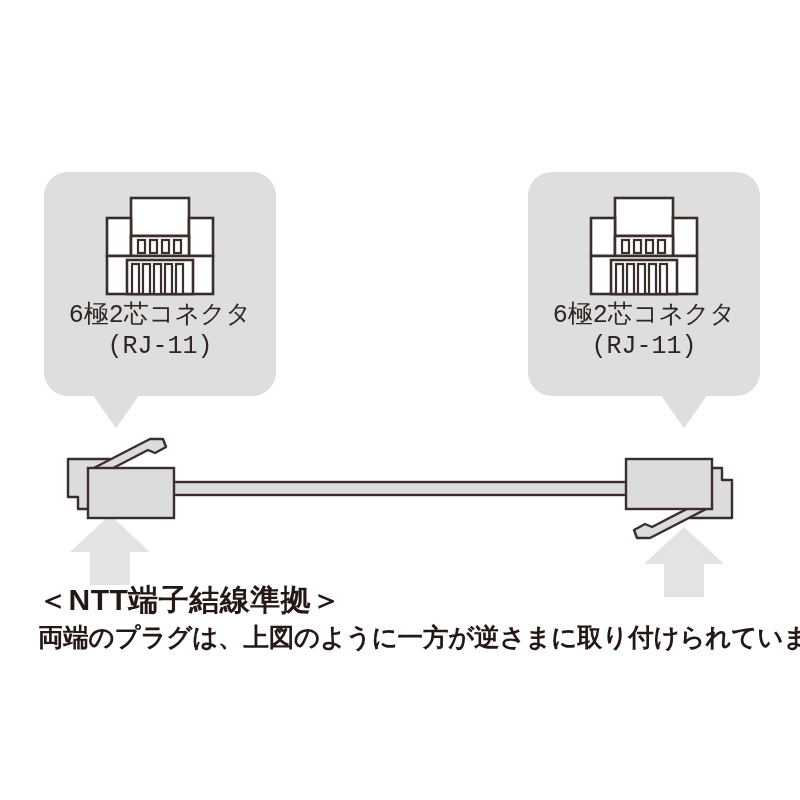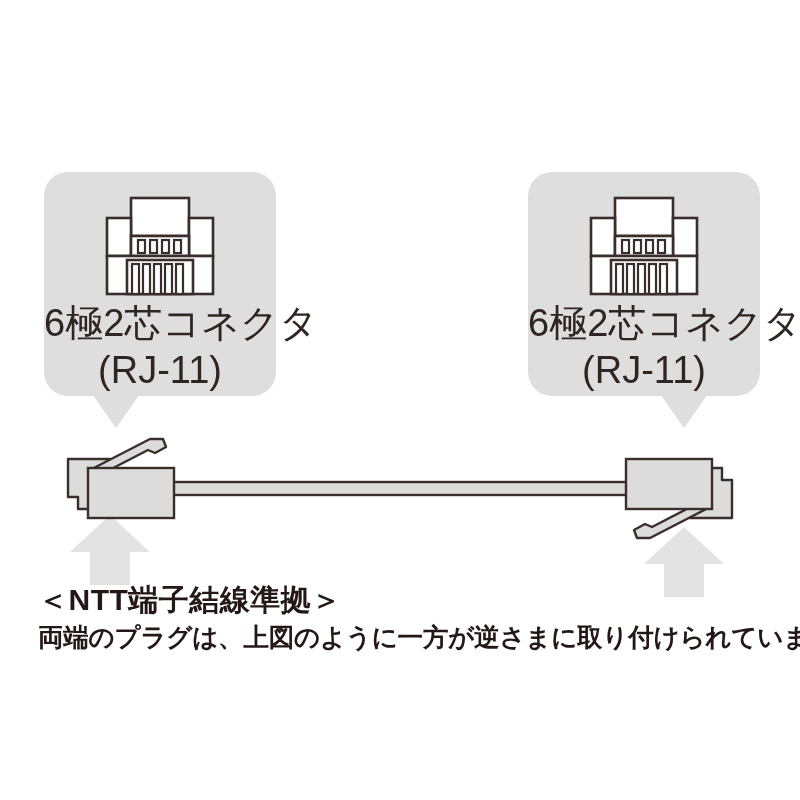--- a/index.html
+++ b/index.html
@@ -58,25 +58,26 @@
     height: 104px;
   }
 
   .bubble-label {
     position: absolute;
     left: 0;
     right: 0;
     top: 128px;
     text-align: center;
     color: #2f2523;
-    font-size: 38px;
+    font-size: 25px;
     line-height: 1.24;
     font-weight: 500;
     letter-spacing: 0px;
     white-space: nowrap;
+    font-family: Liberation Mono, monospace;
   }
   .bubble-label .ln2 { display: block; }
 
   
   .caption {
     position: absolute;
     left: 38px;
     top: 582px;
     color: #231815;
     font-weight: 700;

